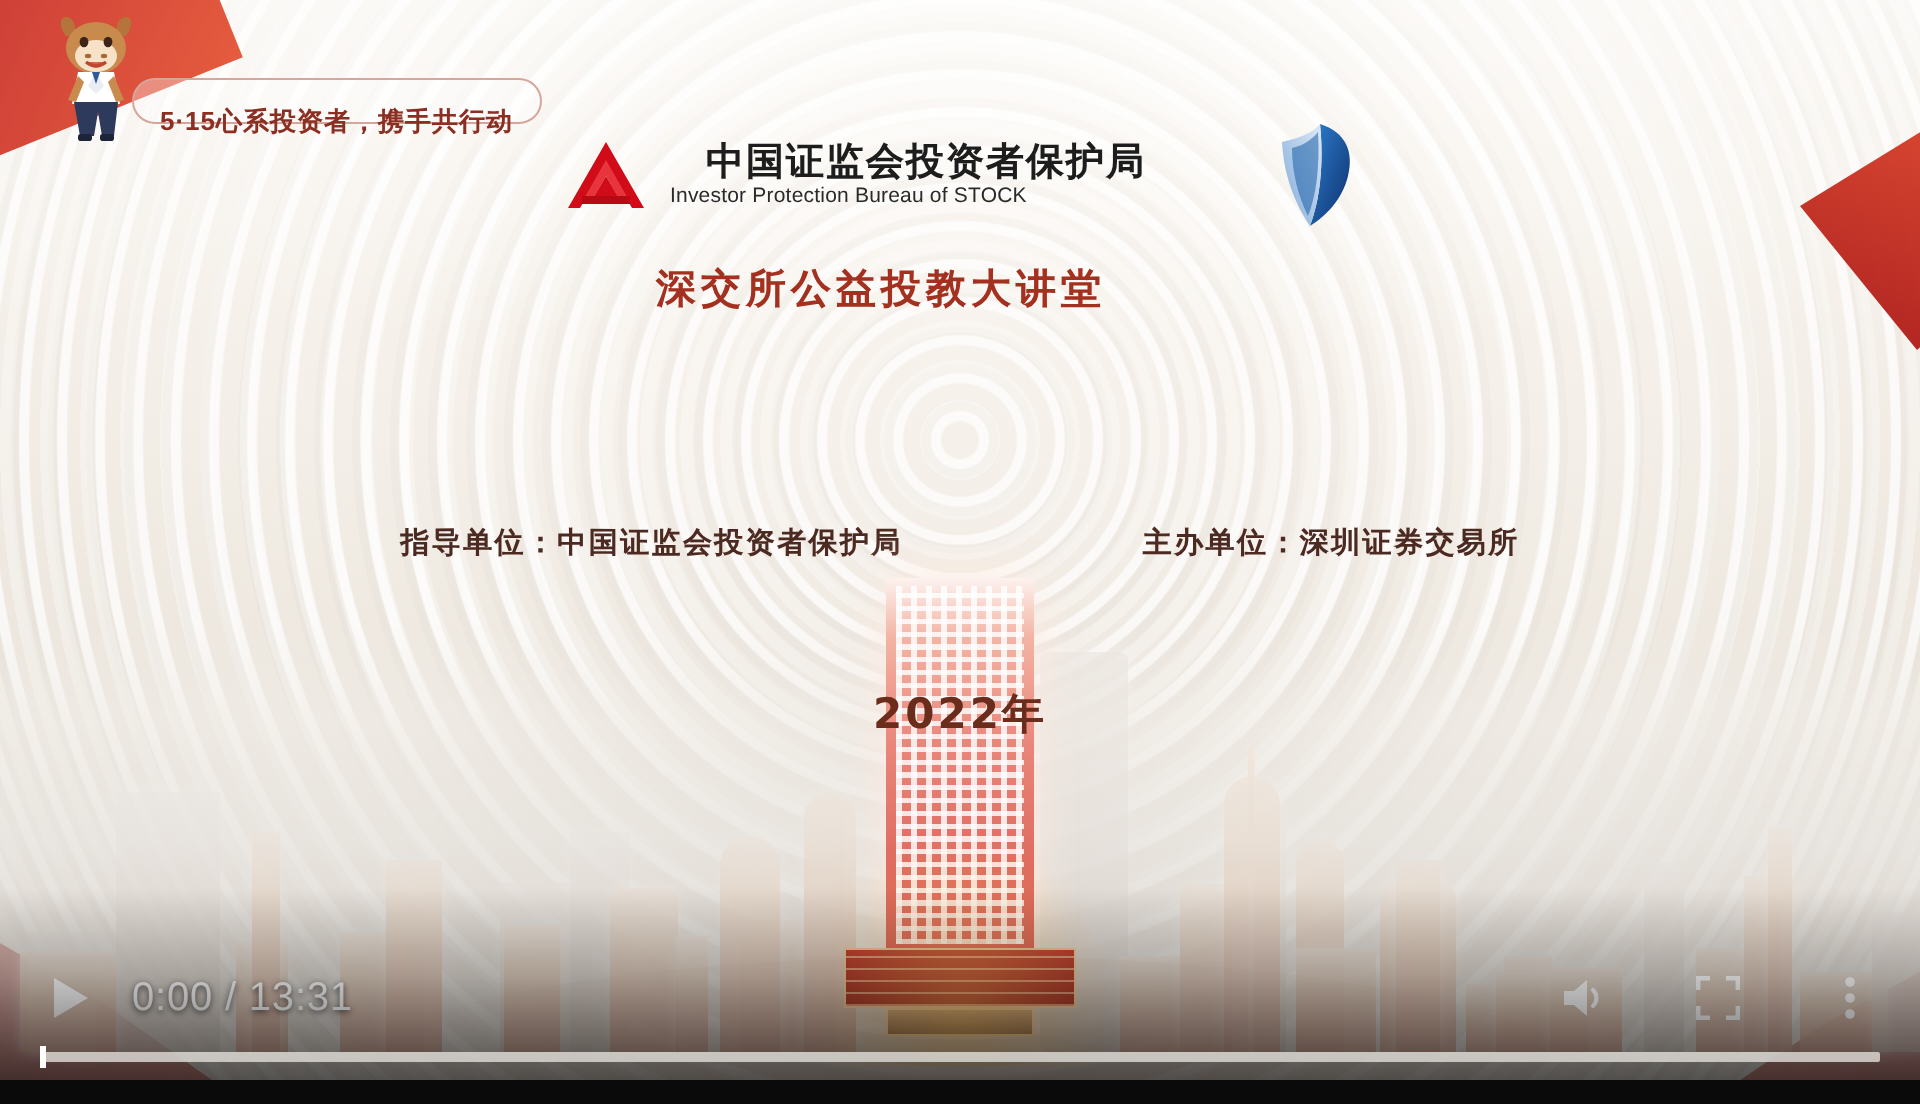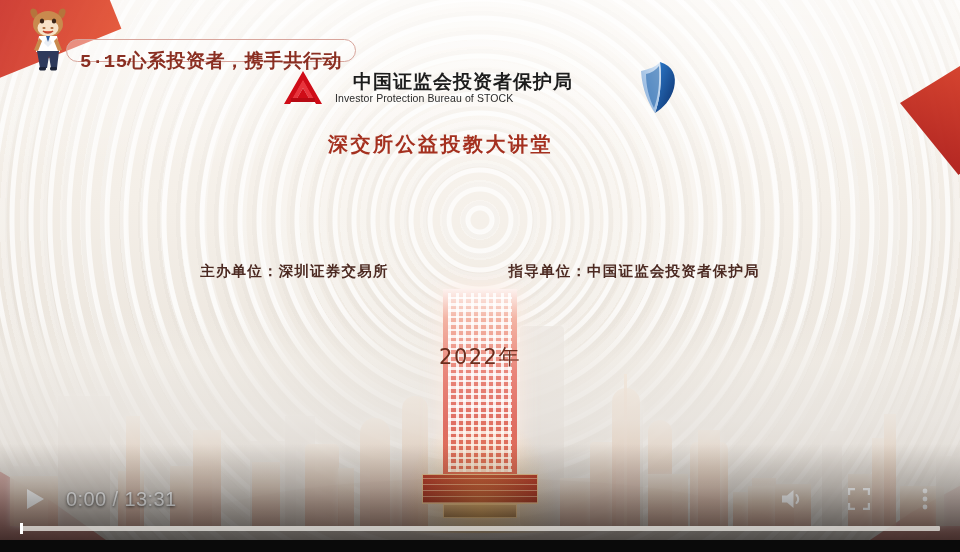--- a/index.html
+++ b/index.html
@@ -100,26 +100,26 @@
   .badge {
     position: absolute; left: 66px; top: 39px;
     height: 23px;
     padding: 0 13px;
     border: 1.4px solid #d8a59c;
     border-radius: 12px;
     display: flex; align-items: center;
     background: rgba(255,255,255,.35);
   }
   .badge-text {
-    font-size: 19px;
+    font-size: 13px;
     letter-spacing: .5px;
     color: #8a2f22;
     font-weight: 700;
     white-space: nowrap;
-    font-family: Liberation Mono, monospace;
+    font-family: Liberation Sans, sans-serif;
     margin-top: 20px;
   }
 
   
   .logos {
     position: absolute; left: 0; top: 60px; width: 960px;
     display: flex; justify-content: center; align-items: center;
     gap: 60px;
   }
   .logo-csrc { display: flex; align-items: center; gap: 10px; }
@@ -177,21 +177,21 @@
   }
 
   .meta {
     position: absolute; top: 343px; left: 0; width: 960px;
     display: flex; justify-content: center; align-items: center;
     gap: 140px;
     z-index: 6;
   }
   .meta-item {
     font-size: 21px; color: #6b2c1c; letter-spacing: 1.5px;
-    font-weight: 400; font-family: "DejaVu Sans", sans-serif;
+    font-weight: 700; font-family: "DejaVu Sans", sans-serif;
   }
 
   
   .skyline { position: absolute; left: 0; bottom: 0; width: 960px; height: 270px; }
   .haze {
     position: absolute; left: 0; bottom: 0; width: 960px; height: 230px;
     background: linear-gradient(180deg,
       rgba(244,240,233,0) 0%,
       rgba(240,236,230,.62) 22%,
       rgba(232,228,223,.80) 48%,
@@ -384,22 +384,22 @@
           <path d="M13 14 C18 13, 23 10, 26 6 C27 24, 25 38, 21 48 C16 38, 13 26, 13 14 Z" fill="#1a5fa8" opacity=".55"></path>
         </svg>
       </div>
 
     </div>
 
     <div class="kicker">深交所公益投教大讲堂</div>
 
 
     <div class="orgs">
+      <div class="org">指导单位：中国证监会投资者保护局</div>
       <div class="org">主办单位：深圳证券交易所</div>
-      <div class="org">指导单位：中国证监会投资者保护局</div>
     </div>
 
     <div class="meta">
       <div class="meta-item">2022年</div>
     </div>
 
     <div class="skyline">
 
       <div class="bld cool" style="left:58px;  width:52px;  height:130px;"></div>
       <div class="bld cool" style="left:250px; width:46px;  height:85px;"></div>

